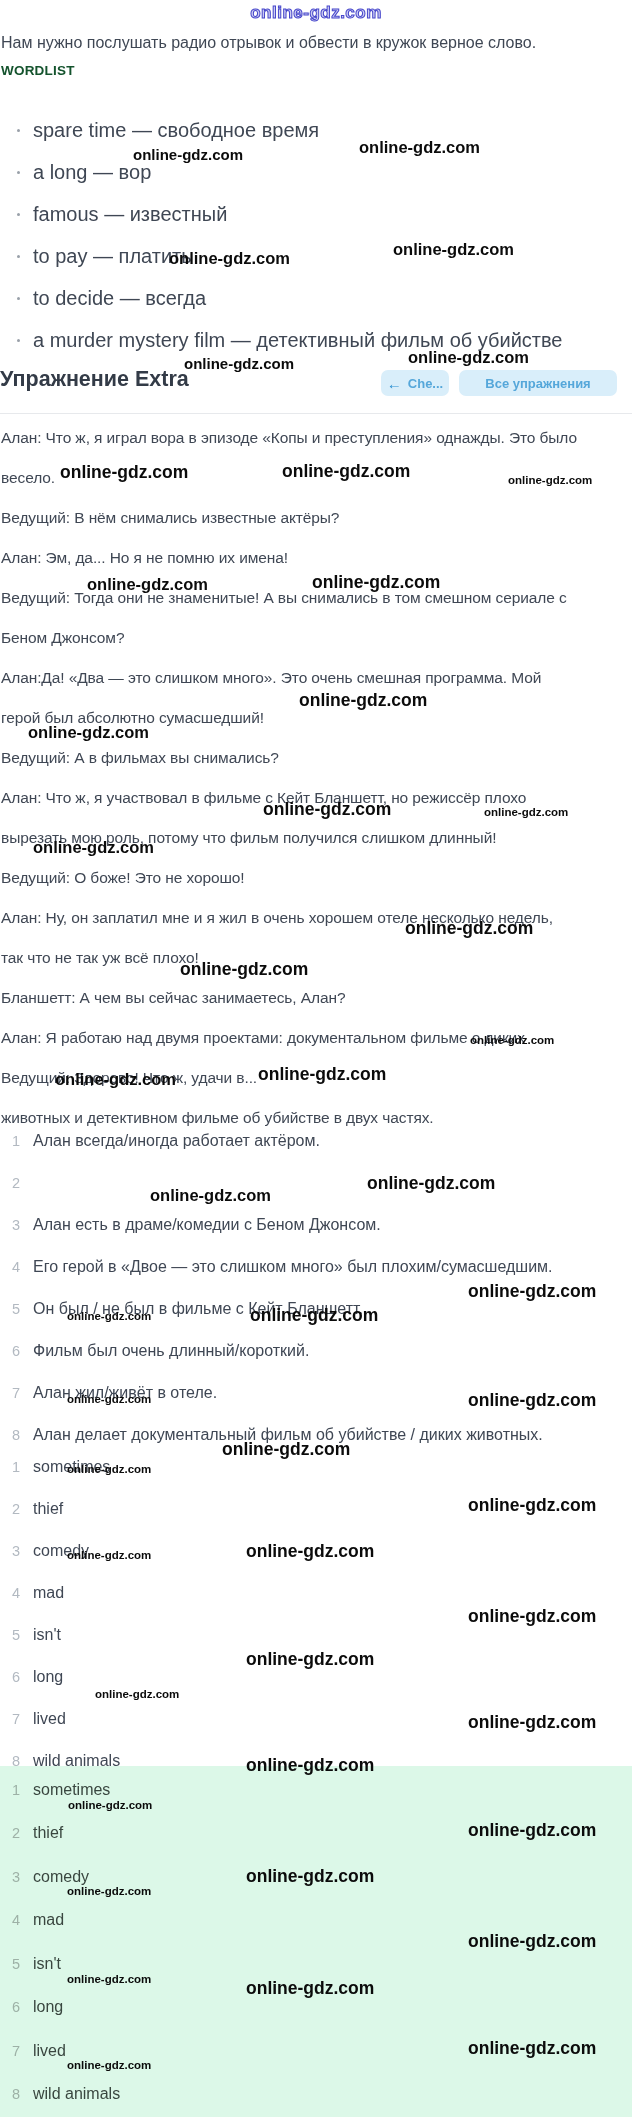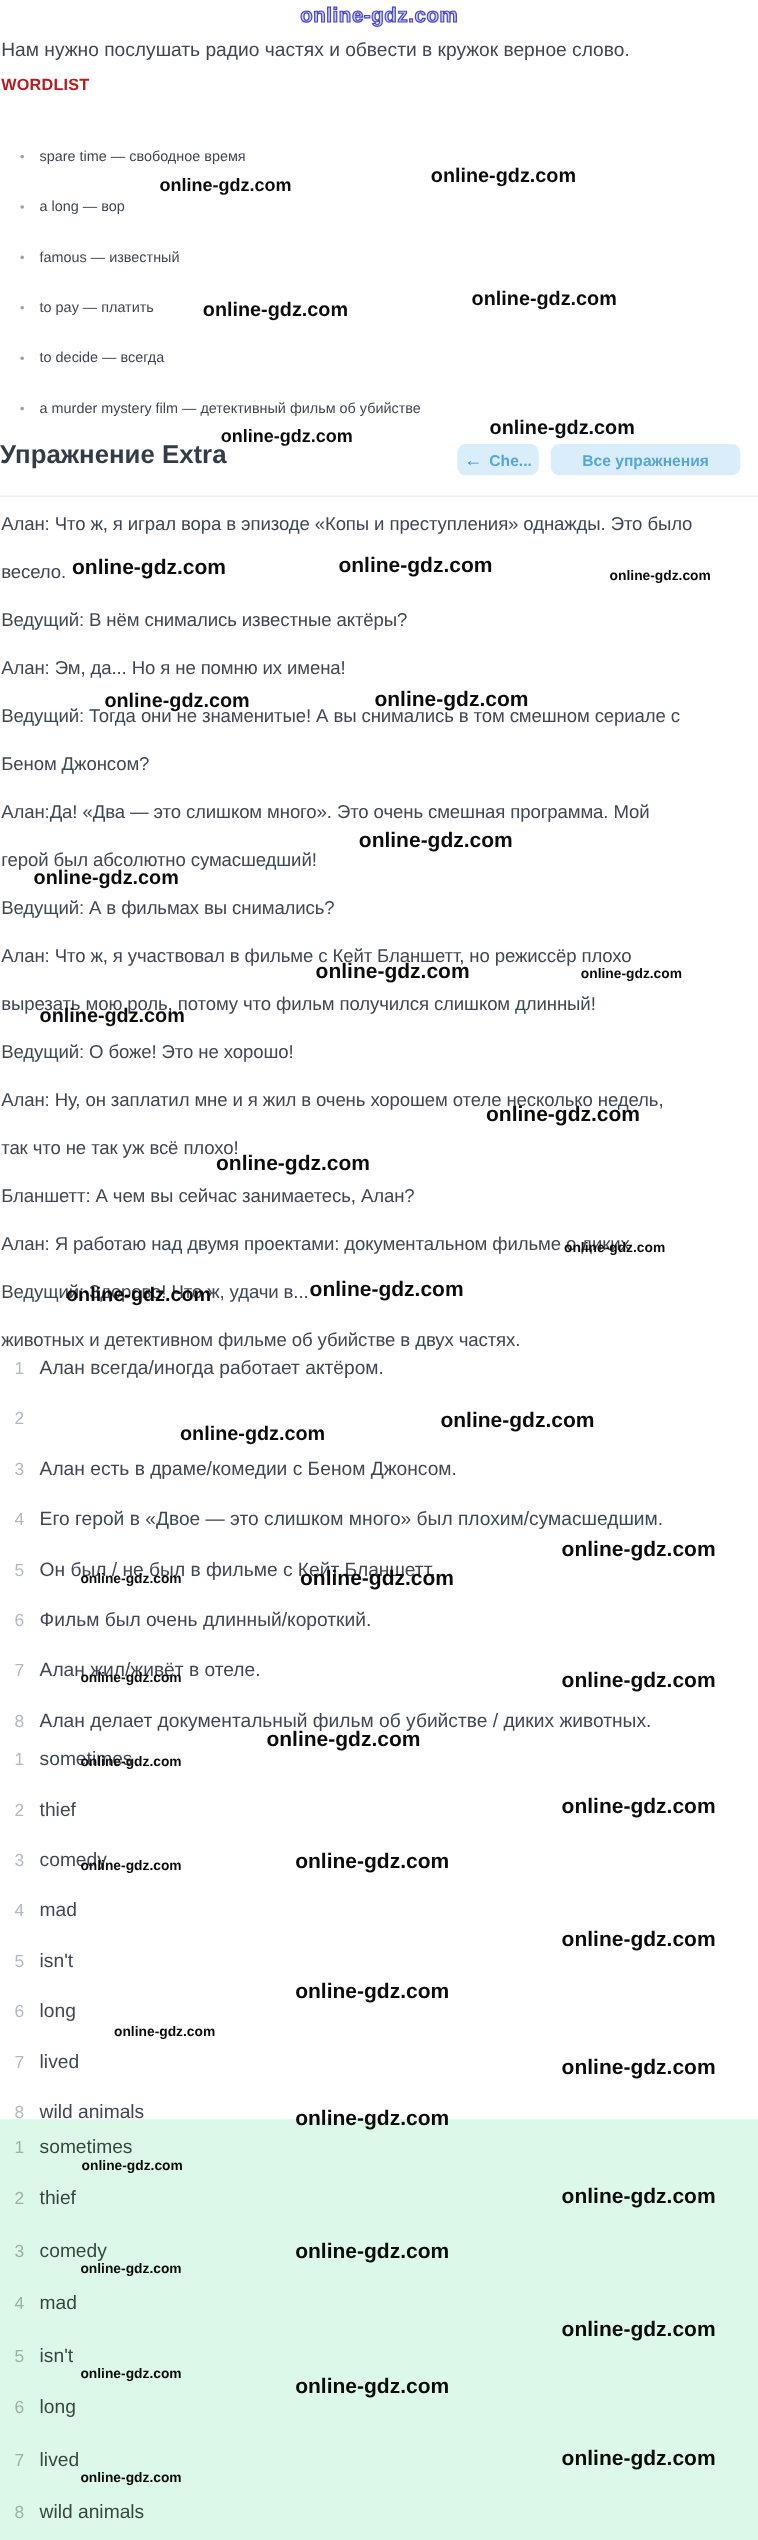--- a/index.html
+++ b/index.html
@@ -10,26 +10,26 @@
   .wm{position:absolute;white-space:nowrap;color:#0b0b0b;z-index:6;line-height:1;}
   .wm.b15{font-size:15px;font-weight:700;}
   .wm.b16{font-size:16.5px;font-weight:700;}
   .wm.b17{font-size:17.5px;font-weight:700;}
   .wm.sm{font-size:11.5px;font-weight:600;}
   .wm.outline{left:50%;top:4px;transform:translateX(-50%);font-size:17px;font-weight:700;
       color:rgba(82,82,208,0.30);-webkit-text-stroke:1px #4646cb;letter-spacing:0.5px;}
 
   .intro{position:absolute;top:34px;left:1px;font-size:16px;white-space:nowrap;}
   .wl-title{position:absolute;top:63px;left:1px;font-size:13.5px;font-weight:700;
-      letter-spacing:0.2px;color:#b91c1c;}
+      letter-spacing:0.2px;color:#14532d;}
   .wordlist{position:absolute;top:109px;left:0;right:0;}
   .wl-row{height:42px;display:flex;align-items:center;}
   .wl-dot{width:3px;height:3px;border-radius:50%;background:#99a0a9;margin-left:17px;
       margin-right:13px;flex:none;}
-  .wl-text{font-size:12px;white-space:nowrap;}
+  .wl-text{font-size:20px;white-space:nowrap;}
 
   .ex-title{position:absolute;top:367px;left:0;margin:0;font-size:21.5px;font-weight:700;
       color:#333b47;white-space:nowrap;}
   .btn{position:absolute;top:370px;height:26px;border:none;border-radius:7px;
       background:#d9eefa;color:#55a7da;font-family:inherit;font-size:13px;font-weight:600;
       display:flex;align-items:center;justify-content:center;gap:6px;cursor:pointer;padding:0;}
   .btn .arrow{color:#2f92d2;font-size:15px;font-weight:400;line-height:1;}
   .btn.prev{left:381px;width:68px;}
   .btn.all{left:459px;width:158px;}
 
@@ -49,21 +49,21 @@
   #answers2 .num{color:#9db1a6;}
   #answers2 .txt{color:#39463f;}
 </style>
 </head>
 <body>
 
 <div class="page">
 
   <div class="wm outline">online-gdz.com</div>
 
-  <div class="intro">Нам нужно послушать радио частях и обвести в кружок верное слово.</div>
+  <div class="intro">Нам нужно послушать радио отрывок и обвести в кружок верное слово.</div>
 
   <div class="wl-title">WORDLIST</div>
 
   <div class="wordlist" id="wordlist">
       <div class="wl-row">
         <span class="wl-dot"></span>
         <span class="wl-text">spare time — свободное время</span>
       </div>
       <div class="wl-row">
         <span class="wl-dot"></span>

